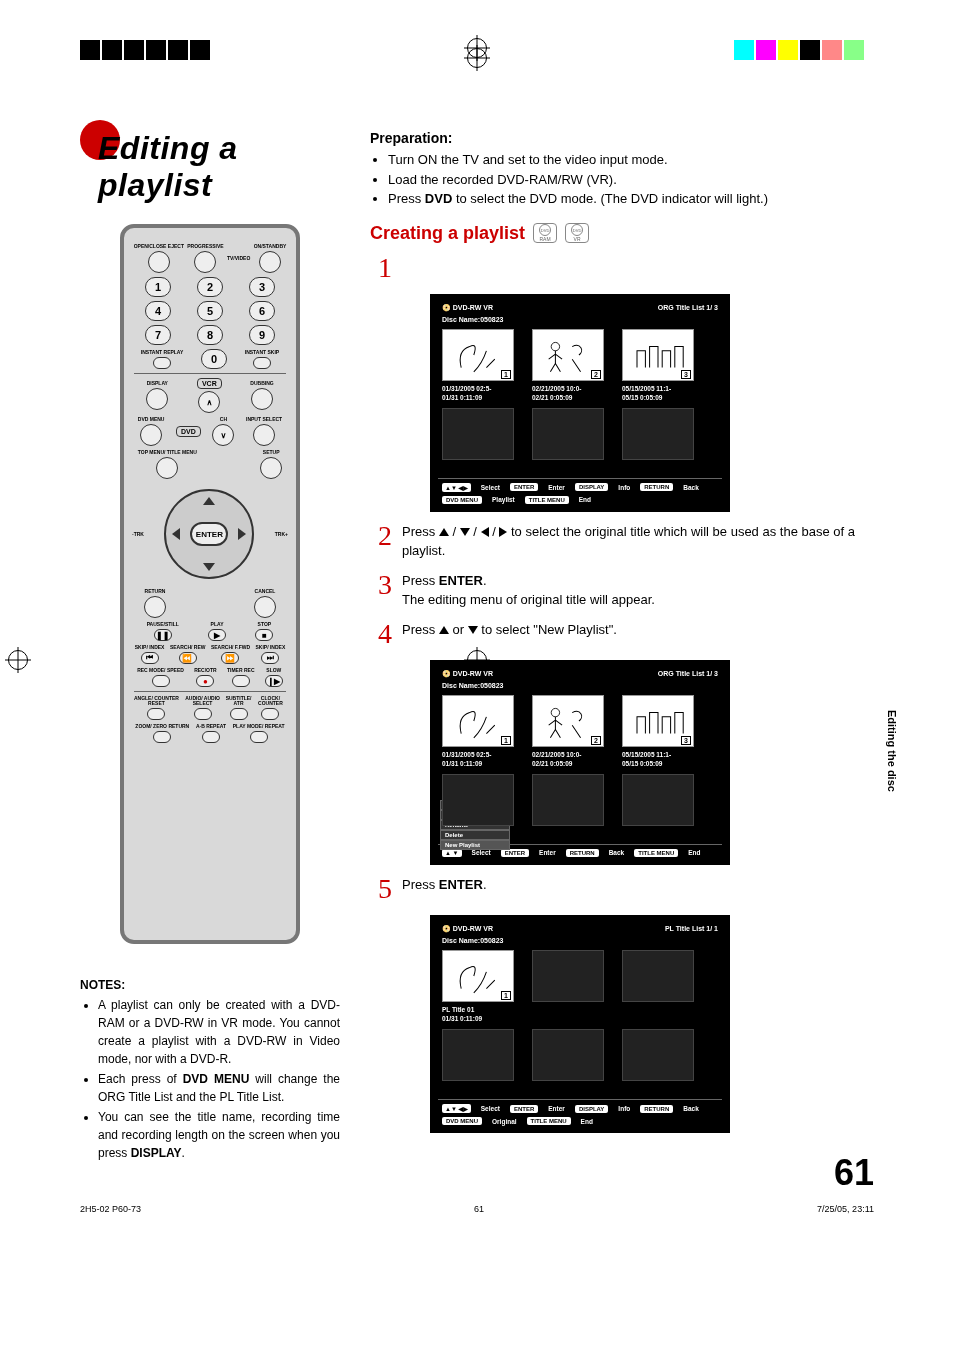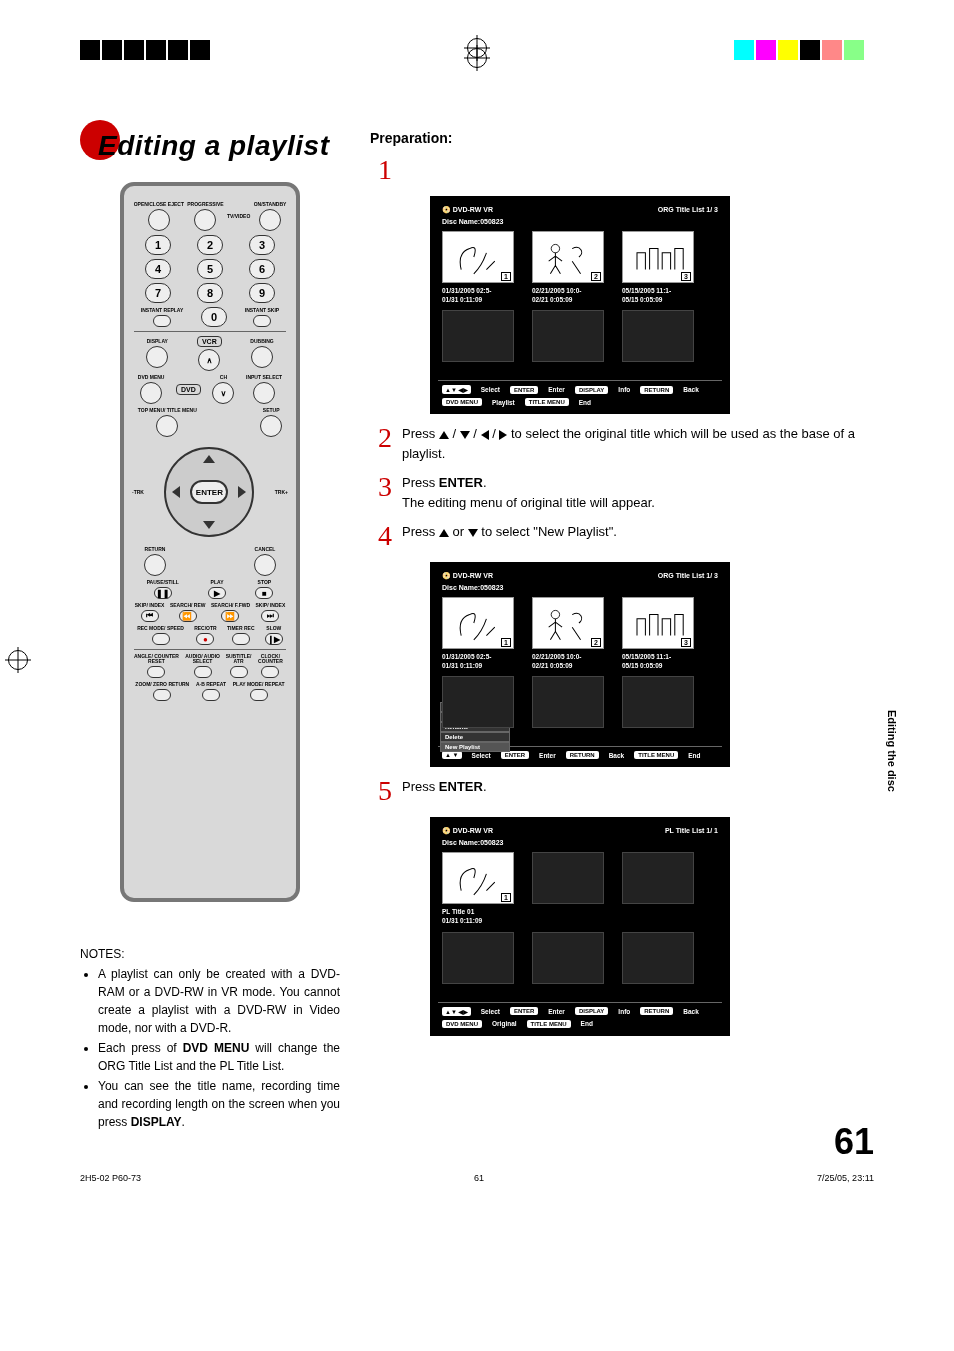--- a/index.html
+++ b/index.html
@@ -23,21 +23,21 @@
   .registration:after { top:50%; left:-4px; right:-4px; height:1px; transform:translateY(-50%); }
 
   
   .page { padding: 60px 80px 40px; display:flex; gap:30px; position:relative; }
   .col-left { width: 260px; flex-shrink:0; }
   .col-right { flex:1; }
 
   
   .heading-wrap { margin-bottom:18px; }
   .heading-circle { position:absolute; width:40px; height:40px; background:#c00; border-radius:50%; left:80px; top:50px; z-index:0; }
-  .h1 { font-size:28px; font-weight:bold; font-style:italic; position:relative; z-index:1; margin-left:18px; letter-spacing:0.5px; }
+  .h1 { font-size:32px; font-weight:bold; font-style:italic; position:relative; z-index:1; margin-left:18px; letter-spacing:0.5px; }
   .intro { font-size:12px; font-weight:bold; margin-top:12px; margin-left:20px; line-height:1.45; }
 
   
   .remote { width:180px; margin:20px auto 0; background:#d9d9d9; border:4px solid #777; border-radius:14px; padding:12px 8px 20px; min-height:720px; position:relative; }
   .remote-row { display:flex; justify-content:space-around; margin:4px 0; align-items:center; }
   .rbtn { background:#eee; border:1.5px solid #333; border-radius:50%; font-size:8px; font-weight:bold; display:flex; align-items:center; justify-content:center; }
   .rbtn-lg { width:22px; height:22px; }
   .rbtn-sm { width:18px; height:12px; border-radius:6px; }
   .rnum { width:26px; height:20px; border-radius:10px; font-size:11px; }
   .rlabel { font-size:5px; text-align:center; line-height:1; font-weight:bold; }
@@ -46,21 +46,21 @@
   .enter-ring .enter-btn { position:absolute; left:50%; top:50%; transform:translate(-50%,-50%); width:38px; height:24px; border:2px solid #333; border-radius:12px; background:#eee; font-size:8px; font-weight:bold; display:flex; align-items:center; justify-content:center; }
   .enter-ring .tri { position:absolute; width:0; height:0; }
   .tri.up { left:50%; top:6px; transform:translateX(-50%); border-left:6px solid transparent; border-right:6px solid transparent; border-bottom:8px solid #333; }
   .tri.down { left:50%; bottom:6px; transform:translateX(-50%); border-left:6px solid transparent; border-right:6px solid transparent; border-top:8px solid #333; }
   .tri.left { top:50%; left:6px; transform:translateY(-50%); border-top:6px solid transparent; border-bottom:6px solid transparent; border-right:8px solid #333; }
   .tri.right { top:50%; right:6px; transform:translateY(-50%); border-top:6px solid transparent; border-bottom:6px solid transparent; border-left:8px solid #333; }
   .label-block { display:flex; flex-direction:column; align-items:center; gap:2px; }
   .sep-line { border-top:1px solid #666; margin:4px 2px; }
 
   
-  .notes-hd { font-size:12px; font-weight:normal; margin-top:45px; }
+  .notes-hd { font-size:12px; font-weight:bold; margin-top:34px; }
   .notes-list { font-size:12px; list-style:disc; margin-left:18px; margin-top:4px; line-height:1.5; text-align:justify; }
   .notes-list li { margin-bottom:2px; }
 
   
   .section-title { font-size:14px; font-weight:bold; margin-bottom:4px; }
   .bullets { font-size:13px; list-style:disc; margin-left:18px; line-height:1.5; }
   .sub-h2 { font-size:18px; font-weight:bold; color:#c00; margin-top:14px; display:flex; align-items:center; gap:8px; }
   .sub-h2 .chip { width:24px; height:20px; border:1px solid #888; border-radius:4px; display:flex; flex-direction:column; align-items:center; justify-content:center; font-size:5px; color:#666; font-weight:normal; }
   .sub-h2 .chip .inner-circle { width:12px; height:12px; border:1px solid #888; border-radius:50%; font-size:4px; display:flex; align-items:center; justify-content:center; }
 
@@ -342,21 +342,37 @@
     <div class="notes-hd">NOTES:</div>
     <ul class="notes-list">
       <li>A playlist can only be created with a DVD-RAM or a DVD-RW in VR mode. You cannot create a playlist with a DVD-RW in Video mode, nor with a DVD-R.</li>
       <li>Each press of <b>DVD MENU</b> will change the ORG Title List and the PL Title List.</li>
       <li>You can see the title name, recording time and recording length on the screen when you press <b>DISPLAY</b>.</li>
     </ul>
   </div>
 
   <div class="col-right">
     <div class="section-title">Preparation:</div>
-
+    <ul class="bullets">
+      <li>Turn ON the TV and set to the video input mode.</li>
+      <li>Load the recorded DVD-RAM/RW (VR).</li>
+      <li>Press <b>DVD</b> to select the DVD mode. (The DVD indicator will light.)</li>
+    </ul>
+
+    <div class="sub-h2">
+      <span>Creating a playlist</span>
+      <span class="chip">
+          <span class="inner-circle">DVD</span>
+          <span>RAM</span>
+        </span>
+      <span class="chip">
+          <span class="inner-circle">DVD</span>
+          <span>VR</span>
+        </span>
+    </div>
 
     <div class="step">
       <div class="step-num">1</div>
     </div>
 
     <div class="osd" id="osd1">
         <div class="osd-top">
           <span>📀 DVD-RW VR</span>
           <span>ORG Title List  1/ 3</span>
         </div>

